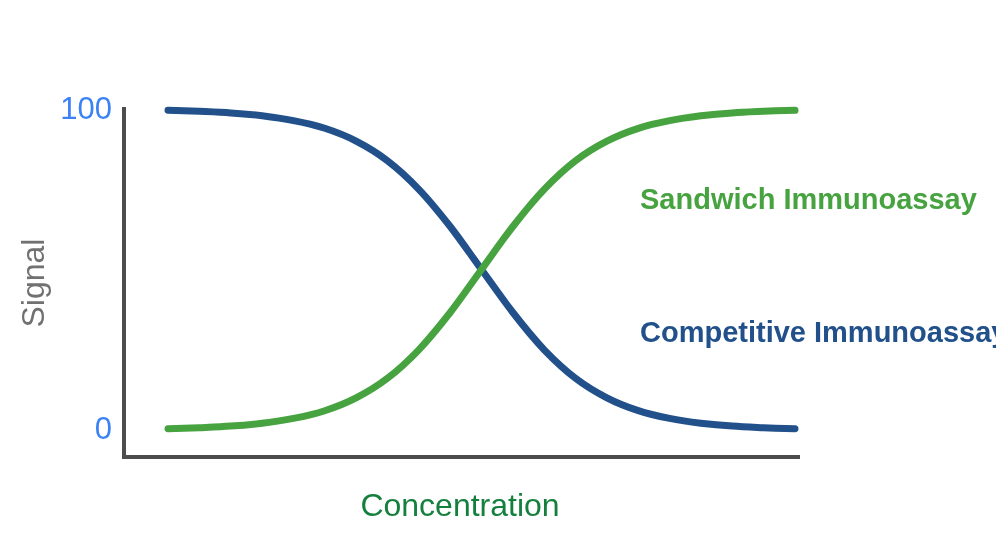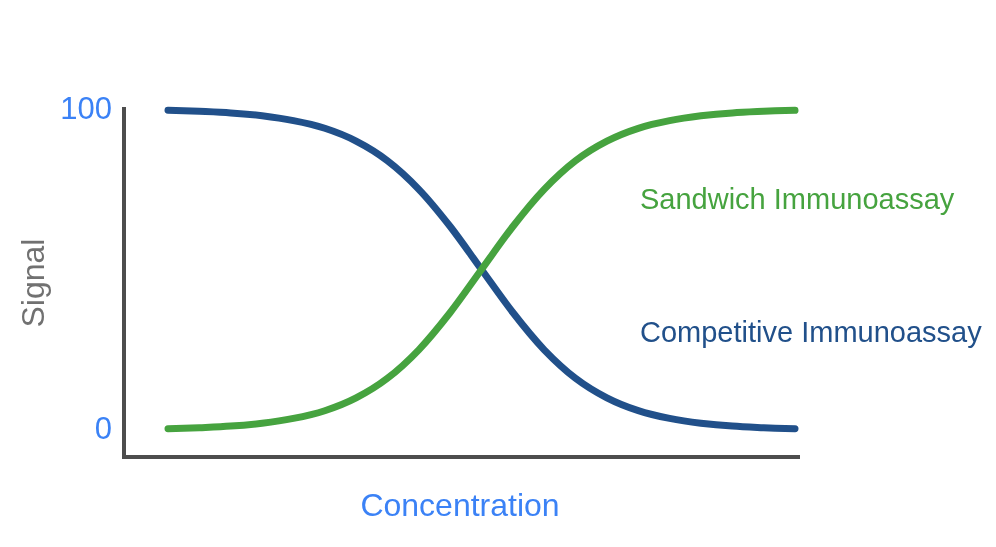--- a/index.html
+++ b/index.html
@@ -49,29 +49,29 @@
   }
   .x-axis-label {
     position: absolute;
     left: 260px;
     top: 486px;
     width: 400px;
     height: 38px;
     line-height: 38px;
     text-align: center;
     font-size: 32px;
-    color: #3b82f6;
+    color: #15803d;
   }
   .curve-label {
     position: absolute;
     left: 640px;
     height: 38px;
     line-height: 38px;
     font-size: 29px;
-    font-weight: 400;
+    font-weight: 700;
     white-space: nowrap;
   }
   .curve-label-sandwich    { top: 180px; }
   .curve-label-competitive { top: 313px; }
 </style>
 </head>
 <body>
 
 <div class="chart-figure">
 

